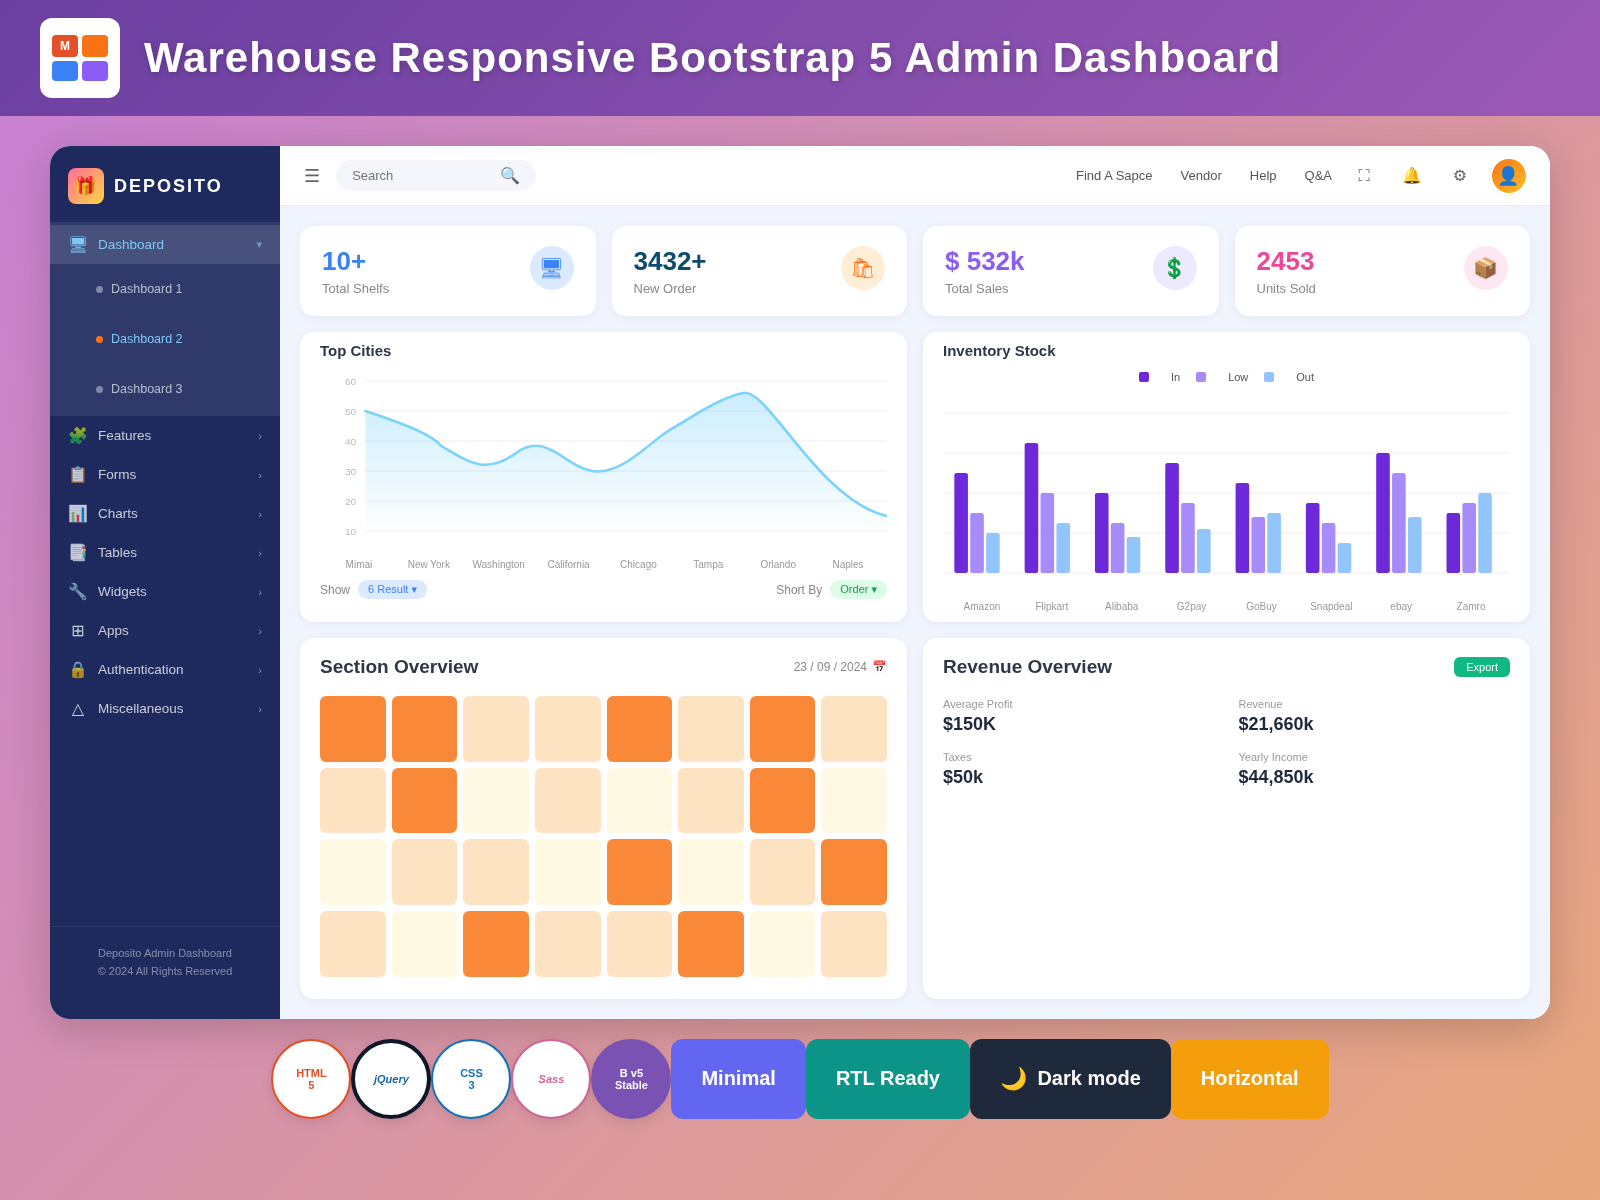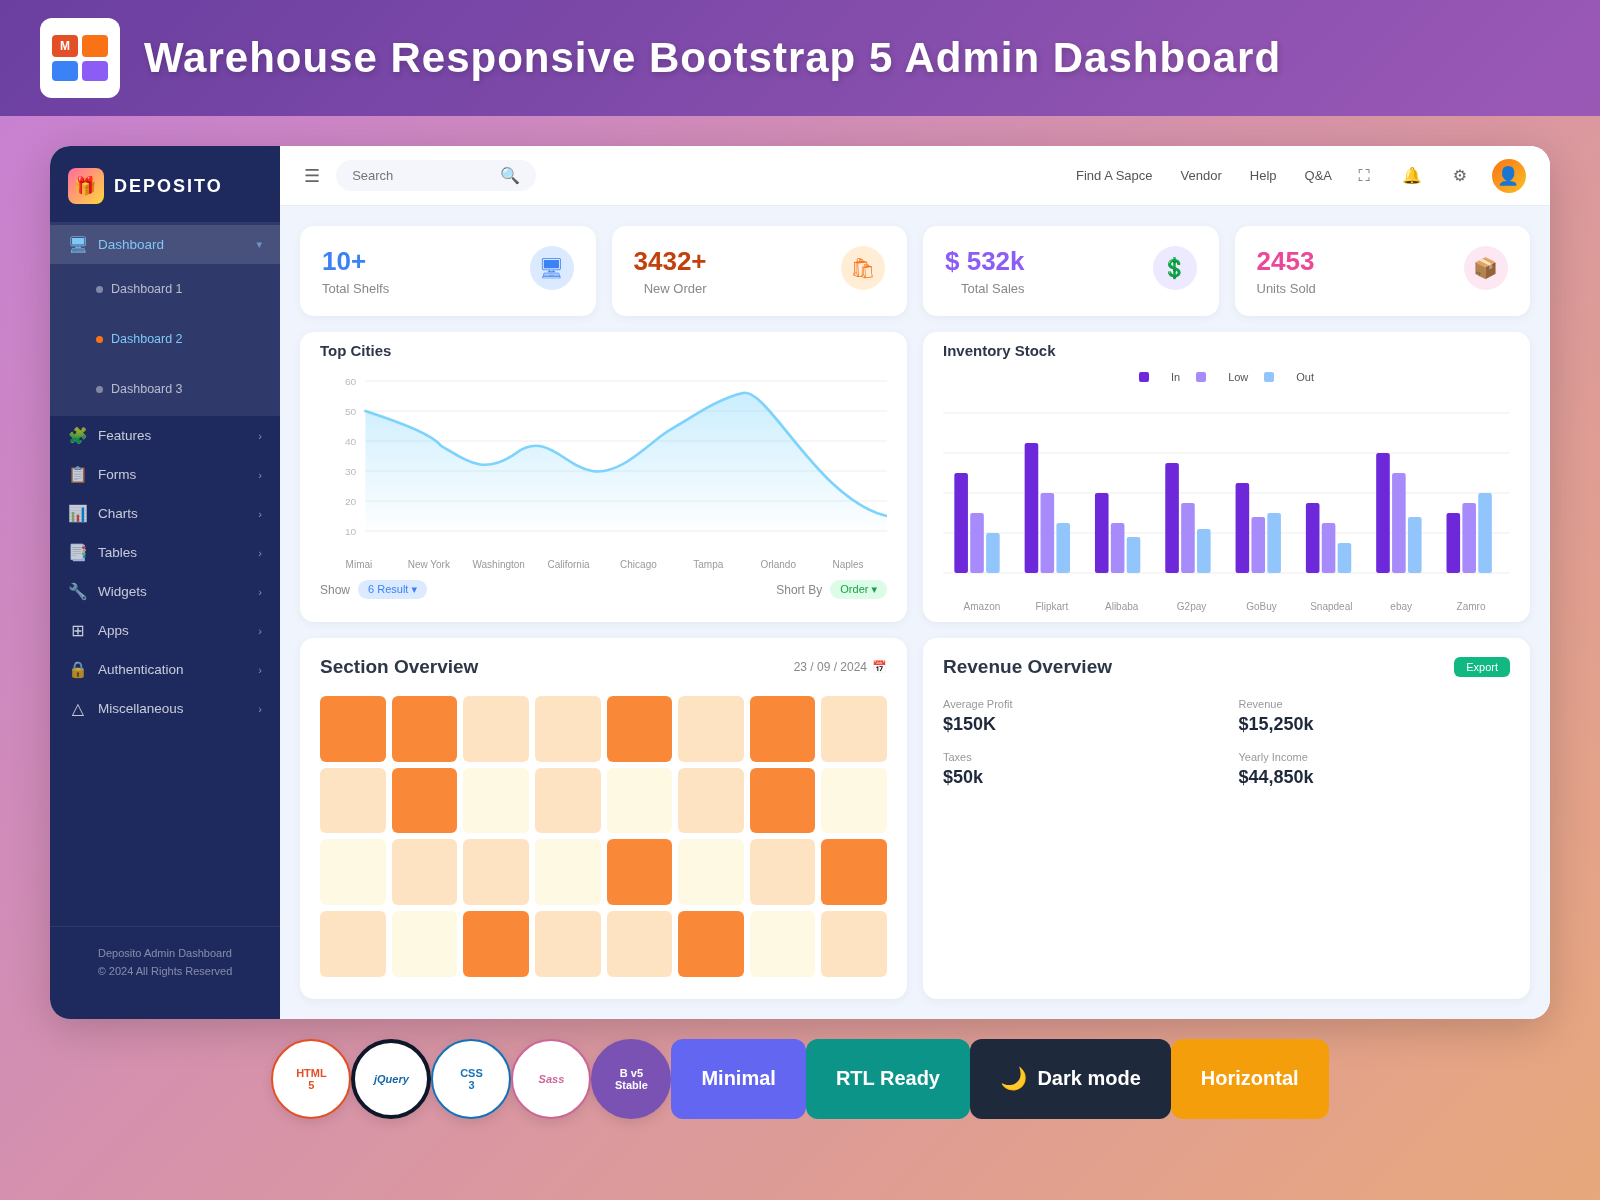--- a/index.html
+++ b/index.html
@@ -252,24 +252,24 @@
     .stat-card-row {
       display: flex;
       align-items: flex-start;
       justify-content: space-between;
     }
     .stat-value {
       font-size: 26px;
       font-weight: 700;
     }
     .stat-value.blue { color: #3b82f6; }
-    .stat-value.orange { color: #c2410c; }
+    .stat-value.orange { color: #0c4a6e; }
     .stat-value.purple { color: #8b5cf6; }
     .stat-value.pink { color: #ec4899; }
-    .stat-label { font-size: 13px; color: #888; margin-top: 4px; text-align: right; }
+    .stat-label { font-size: 13px; color: #888; margin-top: 4px; }
     .stat-icon {
       width: 44px; height: 44px;
       border-radius: 50%;
       display: flex; align-items: center; justify-content: center;
       font-size: 20px;
     }
     .stat-icon.blue { background: #dbeafe; color: #3b82f6; }
     .stat-icon.orange { background: #ffedd5; color: #f97316; }
     .stat-icon.purple { background: #ede9fe; color: #8b5cf6; }
     .stat-icon.pink { background: #fce7f3; color: #ec4899; }
@@ -801,21 +801,21 @@
               <span class="section-title">Revenue Overview</span>
               <button class="export-btn">Export</button>
             </div>
             <div class="revenue-grid">
               <div class="revenue-item">
                 <div class="revenue-item-label">Average Profit</div>
                 <div class="revenue-item-value">$150K</div>
               </div>
               <div class="revenue-item">
                 <div class="revenue-item-label">Revenue</div>
-                <div class="revenue-item-value">$15,250k</div>
+                <div class="revenue-item-value">$21,660k</div>
               </div>
               <div class="revenue-item">
                 <div class="revenue-item-label">Taxes</div>
                 <div class="revenue-item-value">$50k</div>
               </div>
               <div class="revenue-item">
                 <div class="revenue-item-label">Yearly Income</div>
                 <div class="revenue-item-value">$44,850k</div>
               </div>
             </div>

